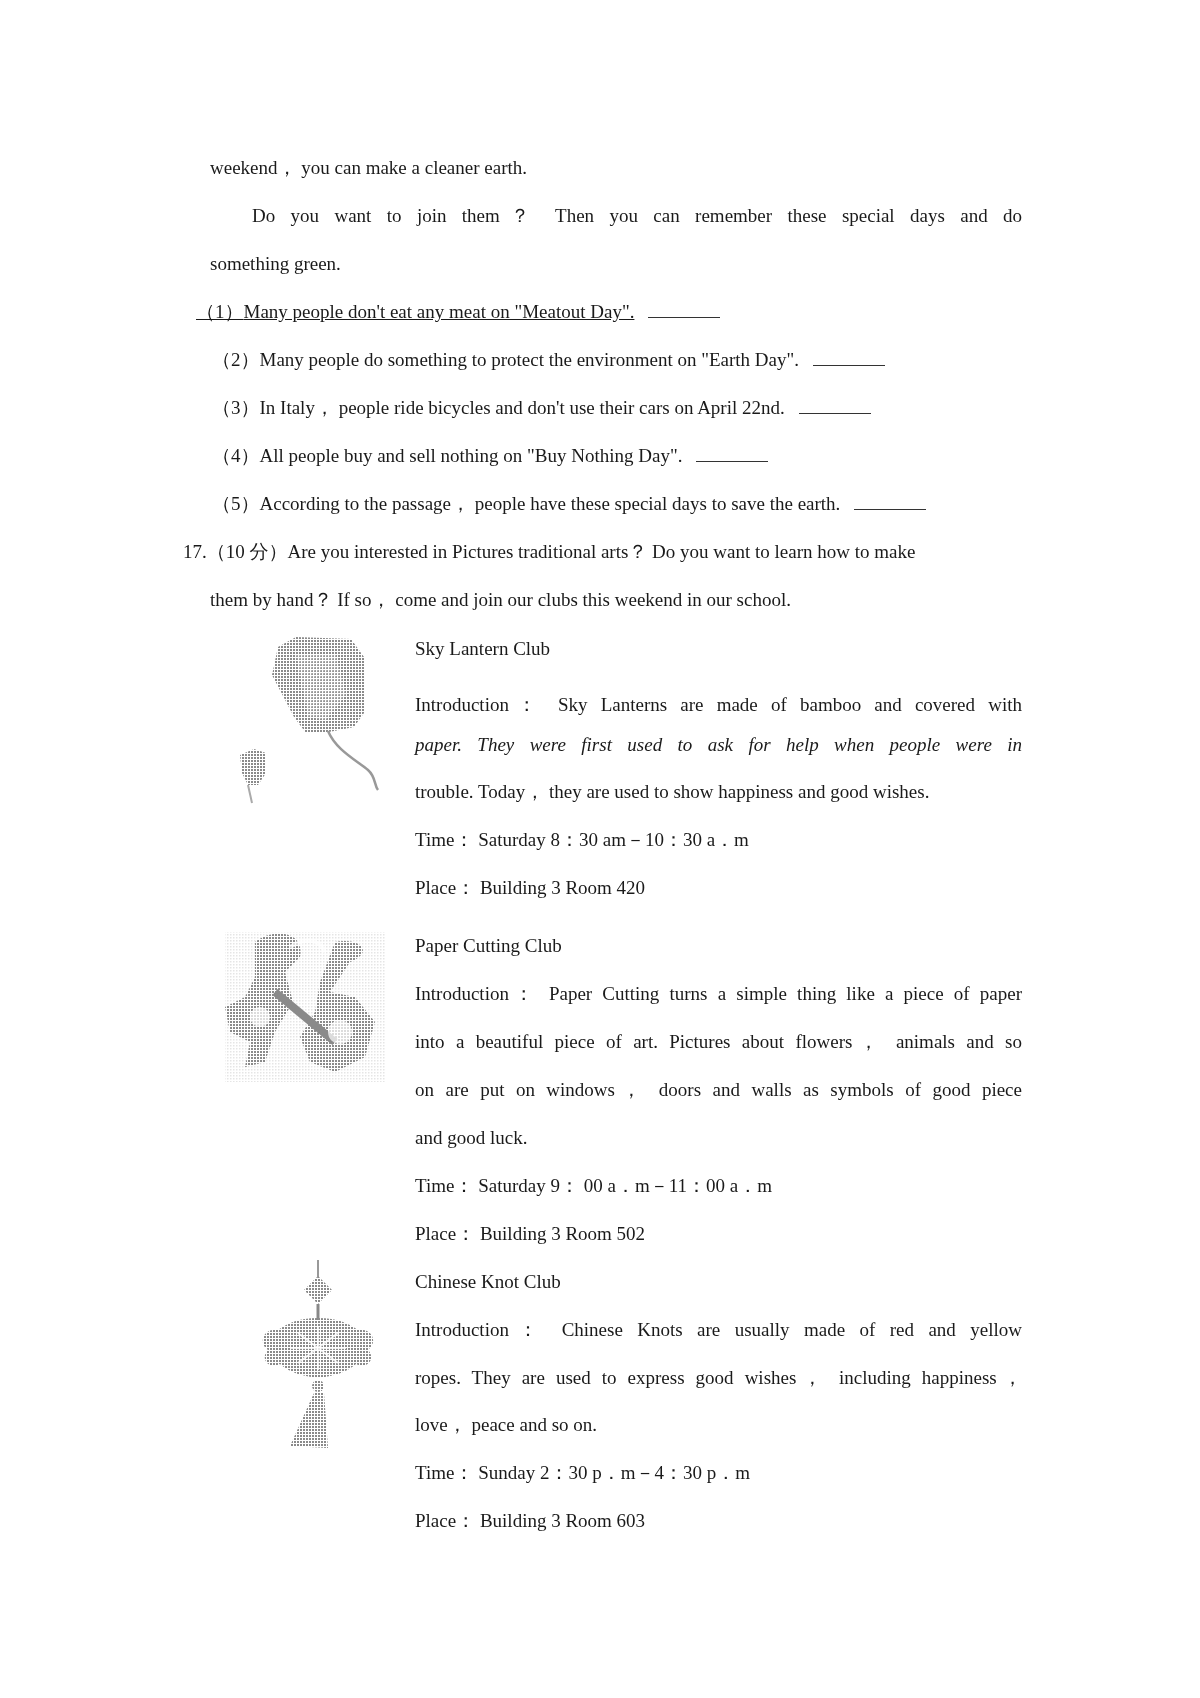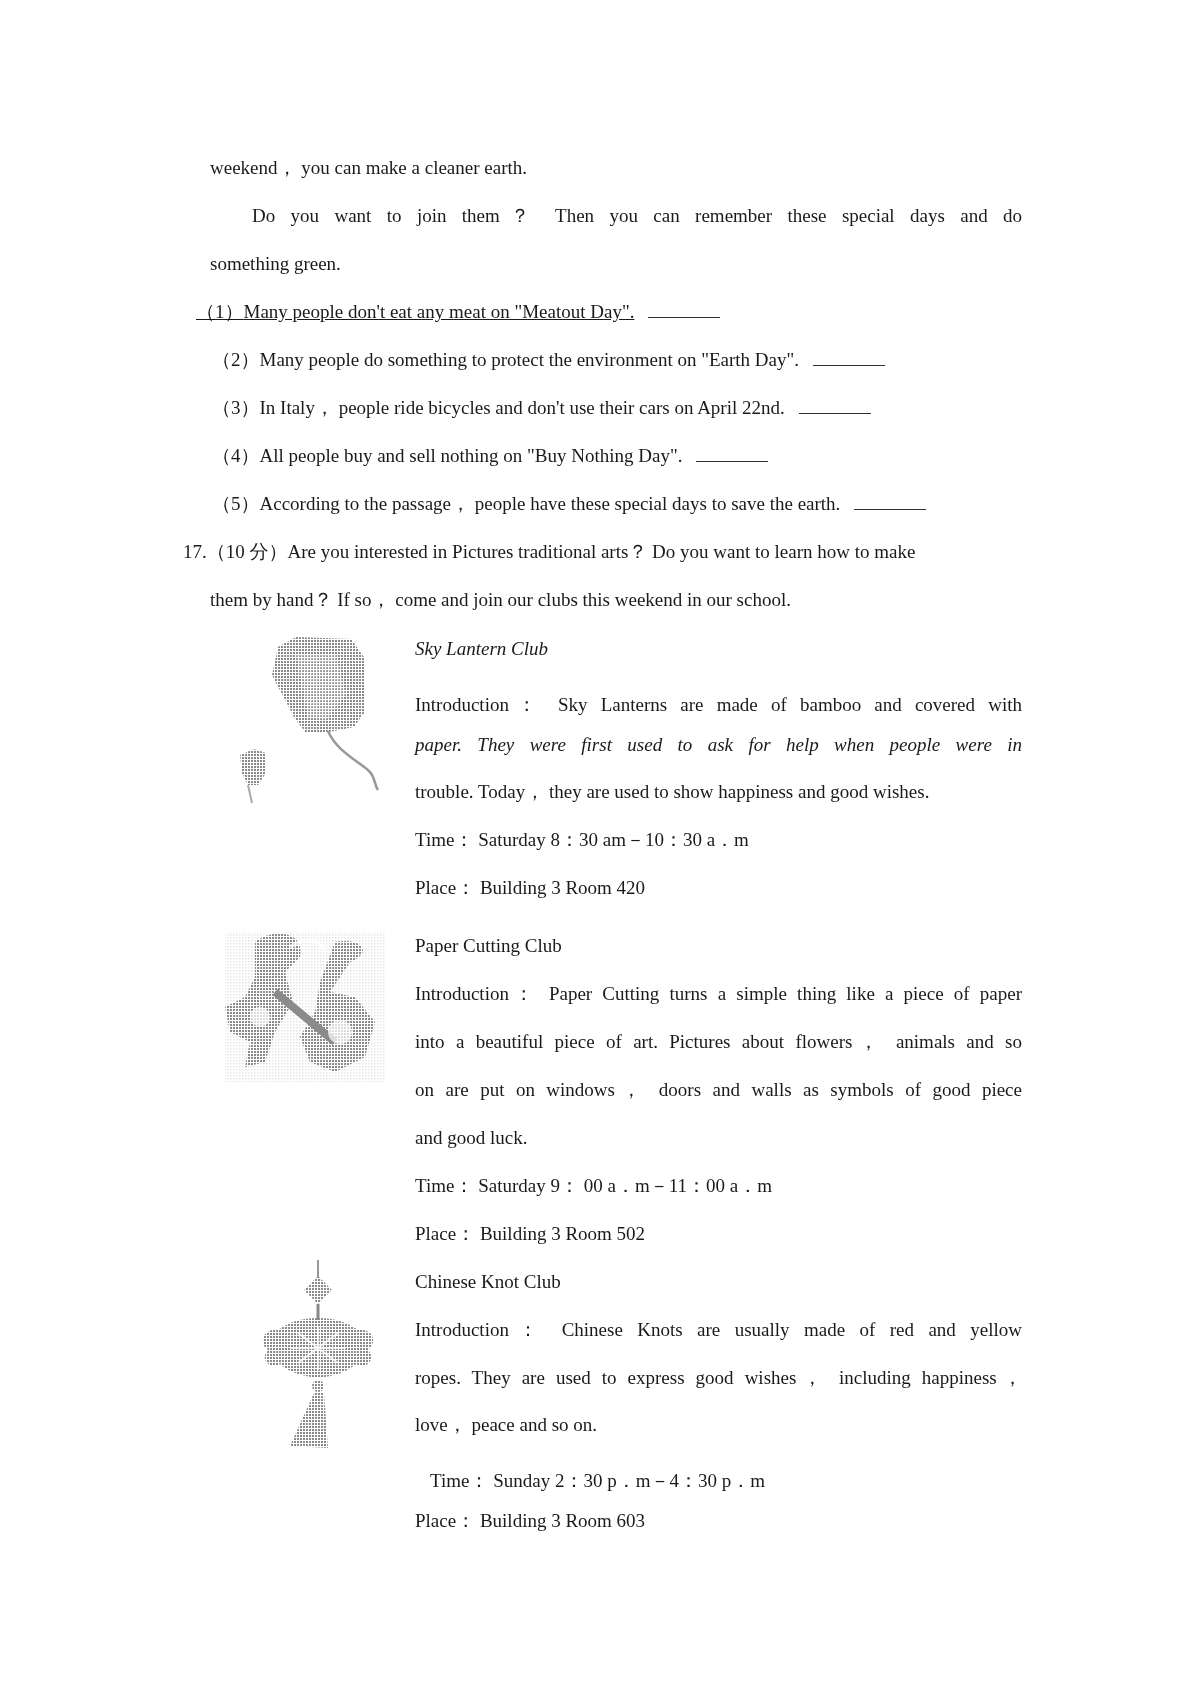--- a/index.html
+++ b/index.html
@@ -49,21 +49,21 @@
           <rect width="1.5" height="1.5" fill="#b5b5b5"></rect>
         </pattern>
     </defs>
     <path d="M42 22 L60 12 L115 14 L128 32 L128 88 L118 102 L88 108 L70 108 L58 92 L36 50 Z" fill="url(#dots)"></path>
     <path d="M60 30 L100 30 L110 70 L90 95 L72 92 Z" fill="url(#dotsl)"></path>
     <path d="M92 106 C 100 125, 120 135, 132 145 C 140 152, 138 160, 142 165" stroke="#999" stroke-width="2.5" fill="none"></path>
     <path d="M4 130 L18 124 L30 128 L30 148 L22 160 L12 160 L6 148 Z" fill="url(#dots)"></path>
     <path d="M12 160 L16 178" stroke="#aaa" stroke-width="2" fill="none"></path>
   </svg>
 </div>
-<div class="line" style="left:415px; top:637px;font-style:italic;">Sky Lantern Club</div>
+<div class="line" style="left:415px; top:637px;">Sky Lantern Club</div>
 <div class="line just" style="left:415px; top:685px; width:607px;margin-top:8px;">Introduction：  Sky Lanterns are made of bamboo and covered with</div>
 <div class="line just" style="left:415px; top:733px; width:607px;font-style:italic;">paper.  They were first used to ask for help when people were in</div>
 <div class="line" style="left:415px; top:780px;">trouble.  Today，  they are used to show happiness and good wishes.</div>
 <div class="line" style="left:415px; top:828px;">Time：  Saturday 8：30 am－10：30 a．m</div>
 <div class="line" style="left:415px; top:876px;">Place：  Building 3 Room 420</div>
 
 <div class="img" style="left:215px; top:922px; width:180px; height:165px;">
   <svg viewBox="0 0 180 165">
     <rect x="10" y="10" width="160" height="150" fill="url(#dotsl)" opacity="0.35"></rect>
     <path d="M40 20 C60 5, 90 10, 85 35 L70 50 L78 80 L60 110 L50 140 L30 145 L35 120 L15 110 L10 85 L30 75 L40 55 Z" fill="url(#dots)"></path>
@@ -90,14 +90,14 @@
     <path d="M90 60 C 110 60, 120 65, 130 72 C 145 70, 150 85, 140 92 C 148 100, 140 112, 128 106 C 118 115, 105 118, 90 120 C 75 118, 62 115, 52 106 C 40 112, 32 100, 40 92 C 30 85, 35 70, 50 72 C 60 65, 70 60, 90 60 Z" fill="url(#dots)"></path>
     <path d="M70 75 L110 105 M110 75 L70 105 M90 68 L90 112 M62 90 L118 90" stroke="#fff" stroke-width="2" opacity="0.8"></path>
     <circle cx="90" cy="128" r="6" fill="url(#dots)"></circle>
     <path d="M86 135 L96 135 L100 190 L62 188 Z" fill="url(#dots)"></path>
   </svg>
 </div>
 <div class="line" style="left:415px; top:1270px;">Chinese Knot Club</div>
 <div class="line just" style="left:415px; top:1318px; width:607px;">Introduction：  Chinese Knots are usually made of red and yellow</div>
 <div class="line just" style="left:415px; top:1366px; width:607px;">ropes.  They are used to express good wishes，  including happiness，</div>
 <div class="line" style="left:415px; top:1413px;">love，  peace and so on.</div>
-<div class="line" style="left:430px; top:1461px;margin-top:8px;">Time：  Sunday 2：30 p．m－4：30 p．m</div>
+<div class="line" style="left:415px; top:1461px;">Time：  Sunday 2：30 p．m－4：30 p．m</div>
 <div class="line" style="left:415px; top:1509px;">Place：  Building 3 Room 603</div>
 
 </body></html>

